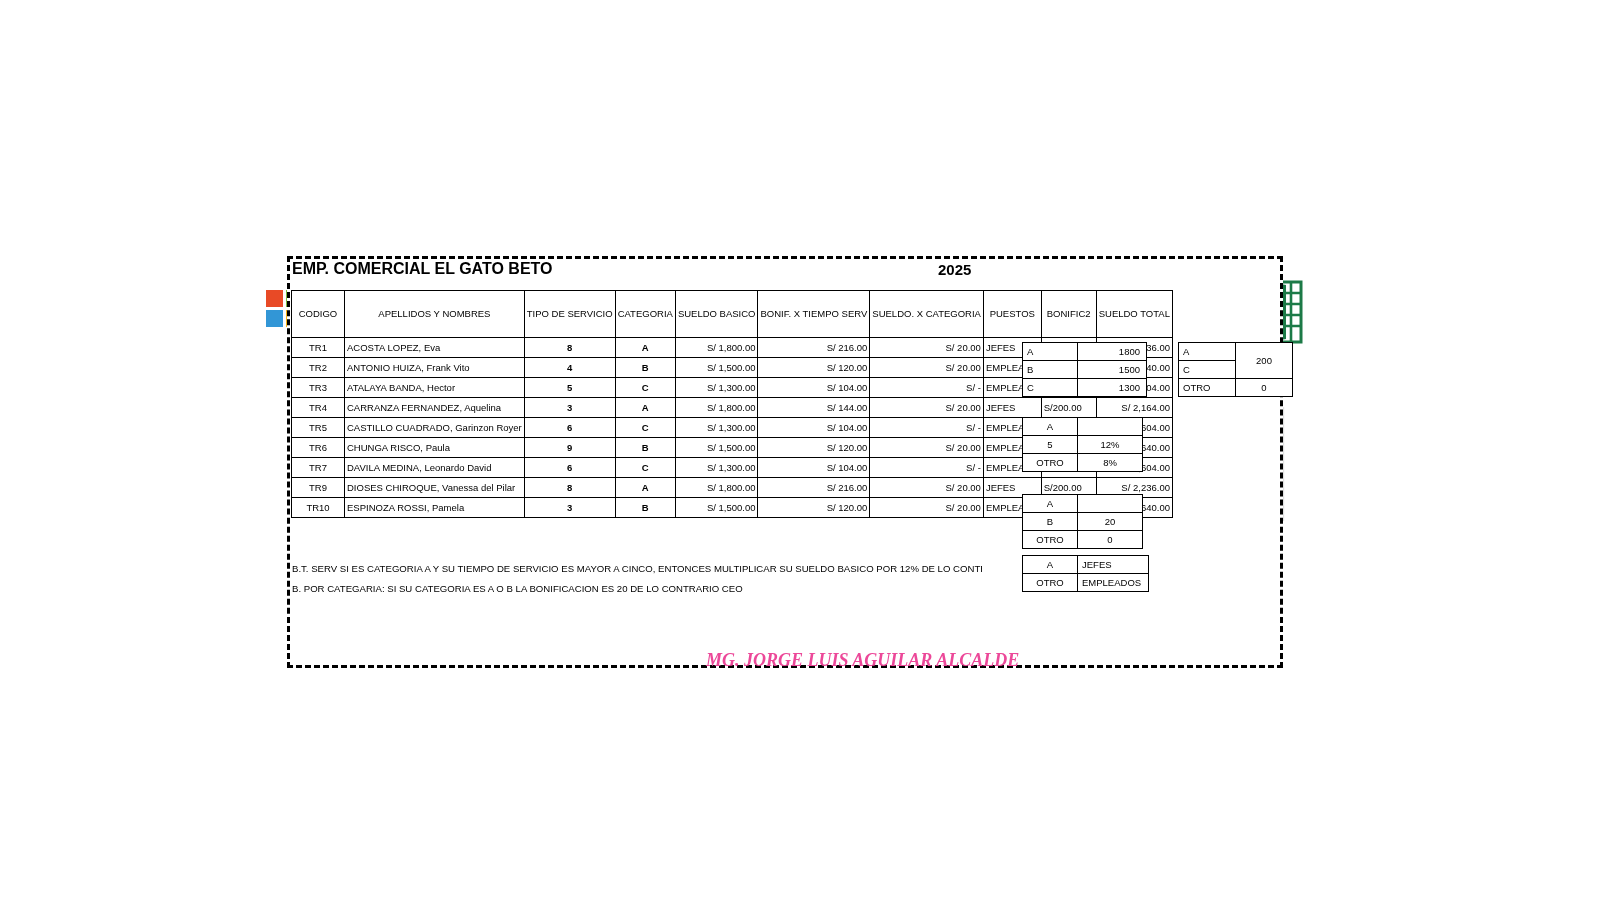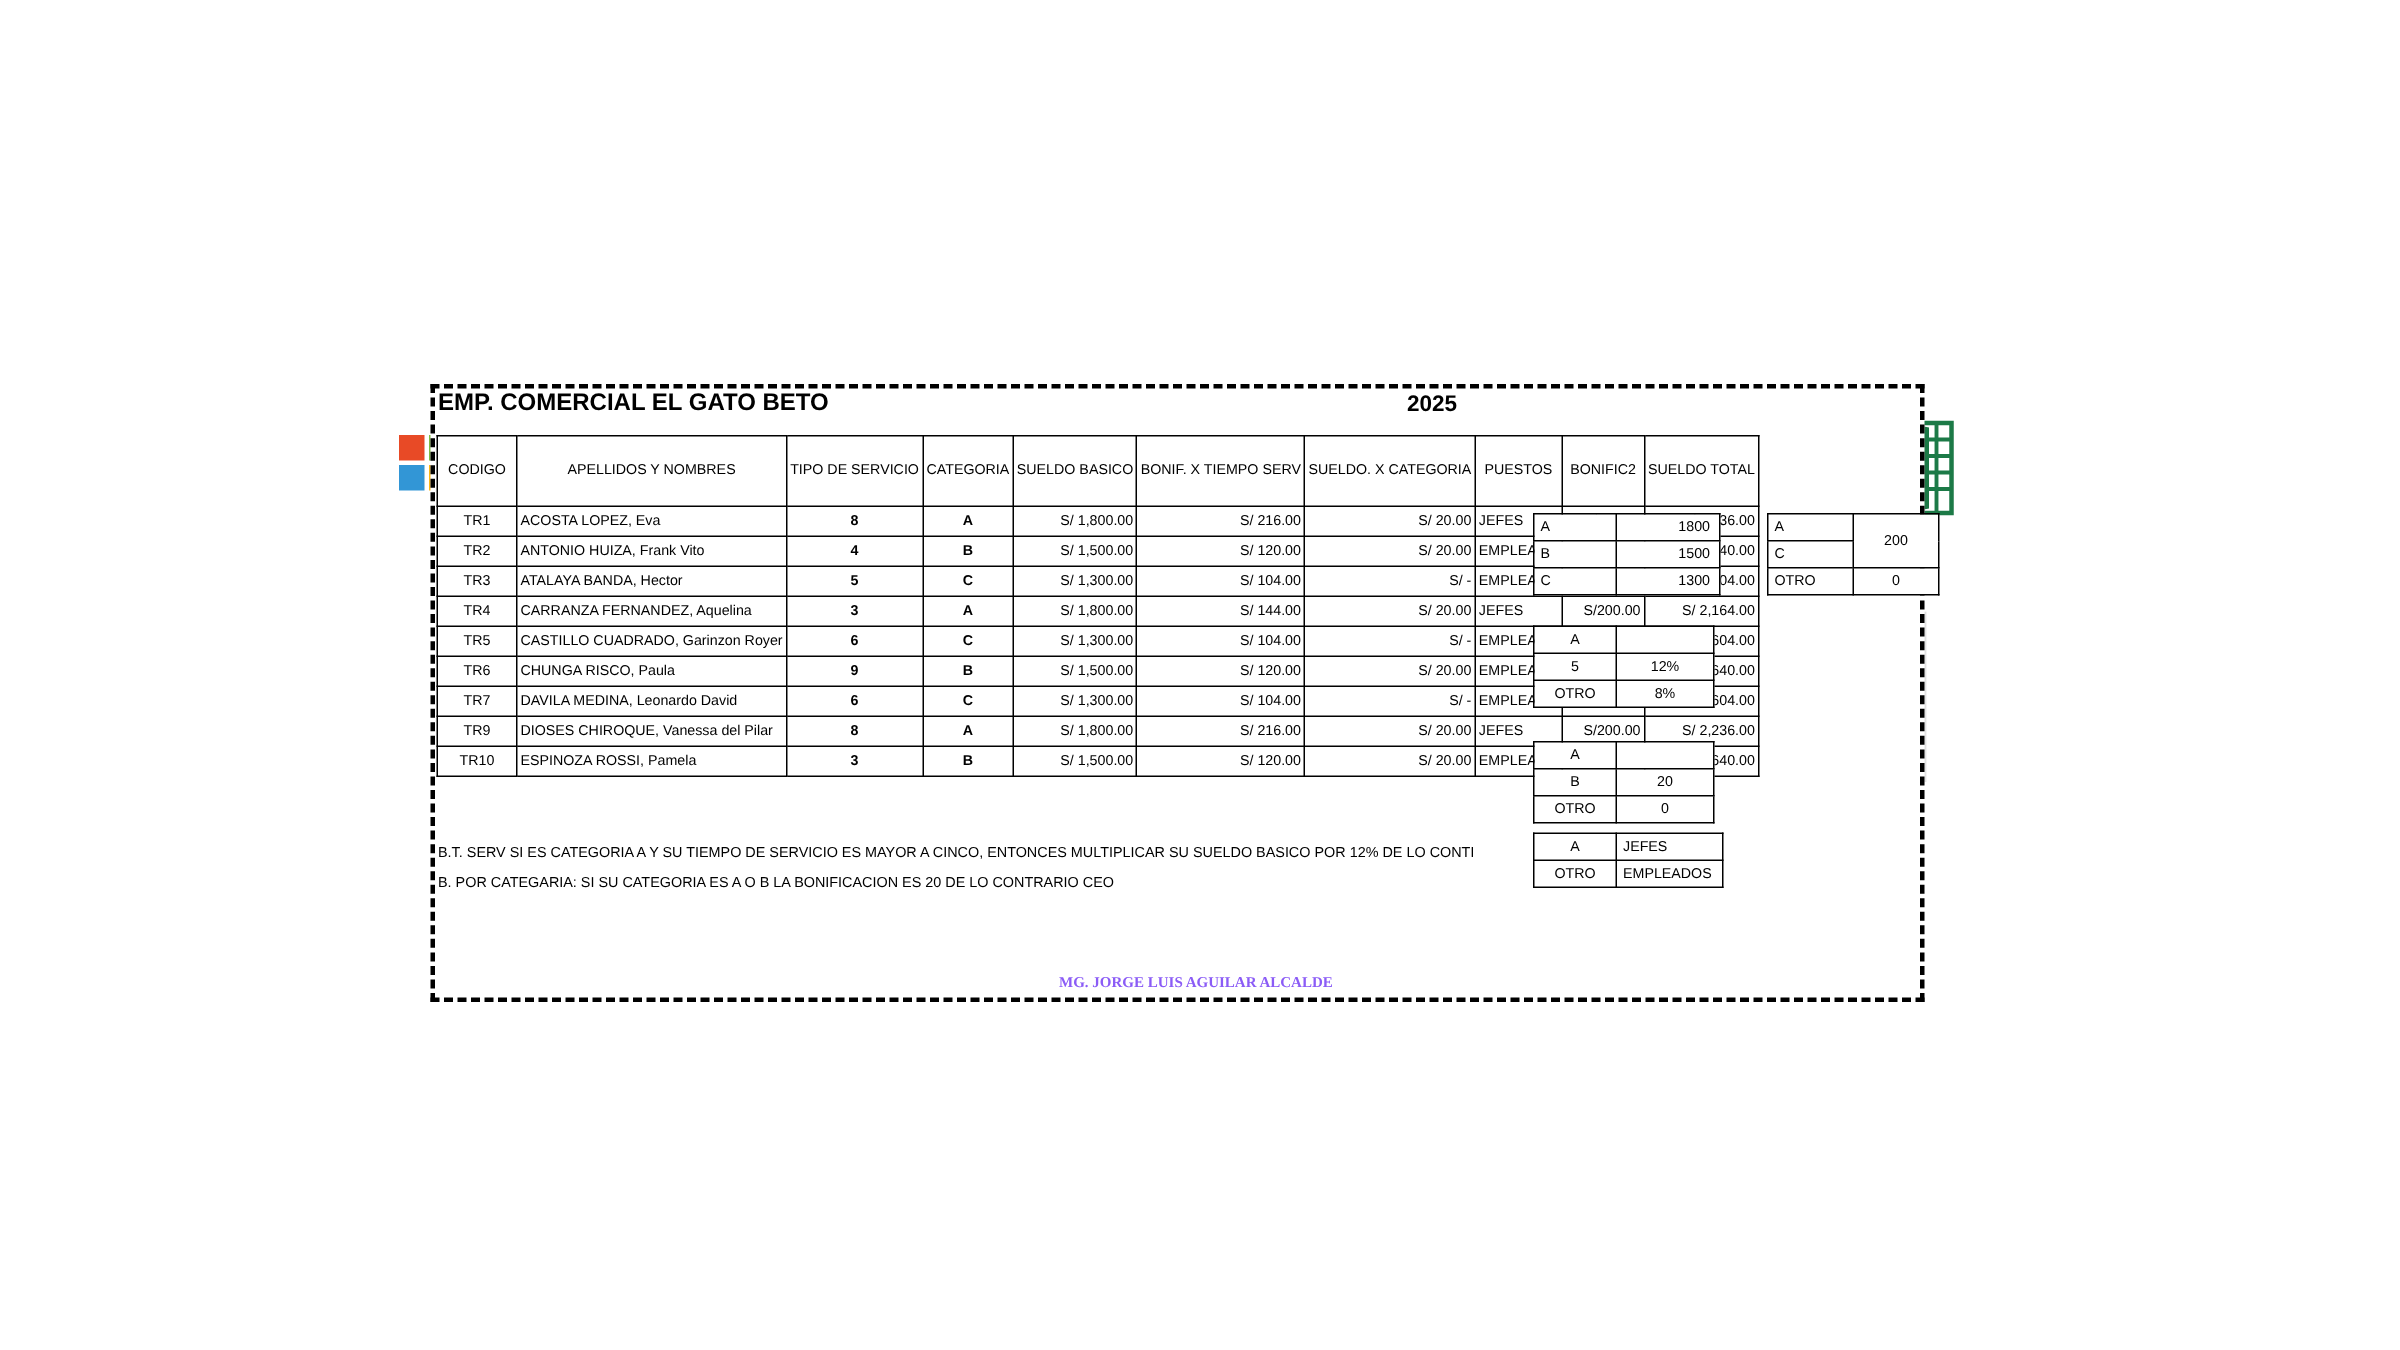--- a/index.html
+++ b/index.html
@@ -109,41 +109,41 @@
   }
   #main-table td{ height:19px; vertical-align:middle; }
   .c-codigo{width:48px;text-align:center;}
   .c-nombre{width:172px;text-align:left;padding-left:5px;}
   .c-tipo{width:50px;text-align:center;font-weight:bold;}
   .c-cat{width:52px;text-align:center;font-weight:bold;}
   .c-sueldo{width:66px;text-align:right;padding-right:4px;}
   .c-bts{width:62px;text-align:right;padding-right:4px;}
   .c-bcat{width:56px;text-align:right;padding-right:4px;}
   .c-puesto{width:50px;text-align:left;padding-left:2px;}
-  .c-bonif2{width:50px;text-align:right;padding-right:3px;}
+  .c-bonif2{width:50px;text-align:left;padding-right:3px;}
   .c-total{width:64px;text-align:right;padding-right:4px;}
   .money{font-variant-numeric:tabular-nums;}
   td.nm-hl{background:#fdeade;}
   tr.r-gray td{background:#d9d9d9;}
   tr.r-gray td.nm-hl{background:#dfe6dd;}
 
   
   #notes{
     position:absolute; left:292px; top:559px; width:690px;
     z-index:3;
   }
   .note-line{
     height:19.5px; line-height:19.5px;
     font-size:9.6px; color:#000; white-space:nowrap; overflow:hidden;
   }
   #signature{
     position:absolute; left:706px; top:650px;
     font-family:"Liberation Serif", serif;
-    font-weight:bold;
-    font-size:10px; color:#8b5cf6; white-space:nowrap;
+    font-style:italic; font-weight:bold;
+    font-size:18px; color:#ec4899; white-space:nowrap;
     z-index:4;
   }
 
   
   .lookup{
     position:absolute; border-collapse:collapse; z-index:3;
     font-size:9.5px;
   }
   .lookup td{
     border:1px solid #000; height:17px;

